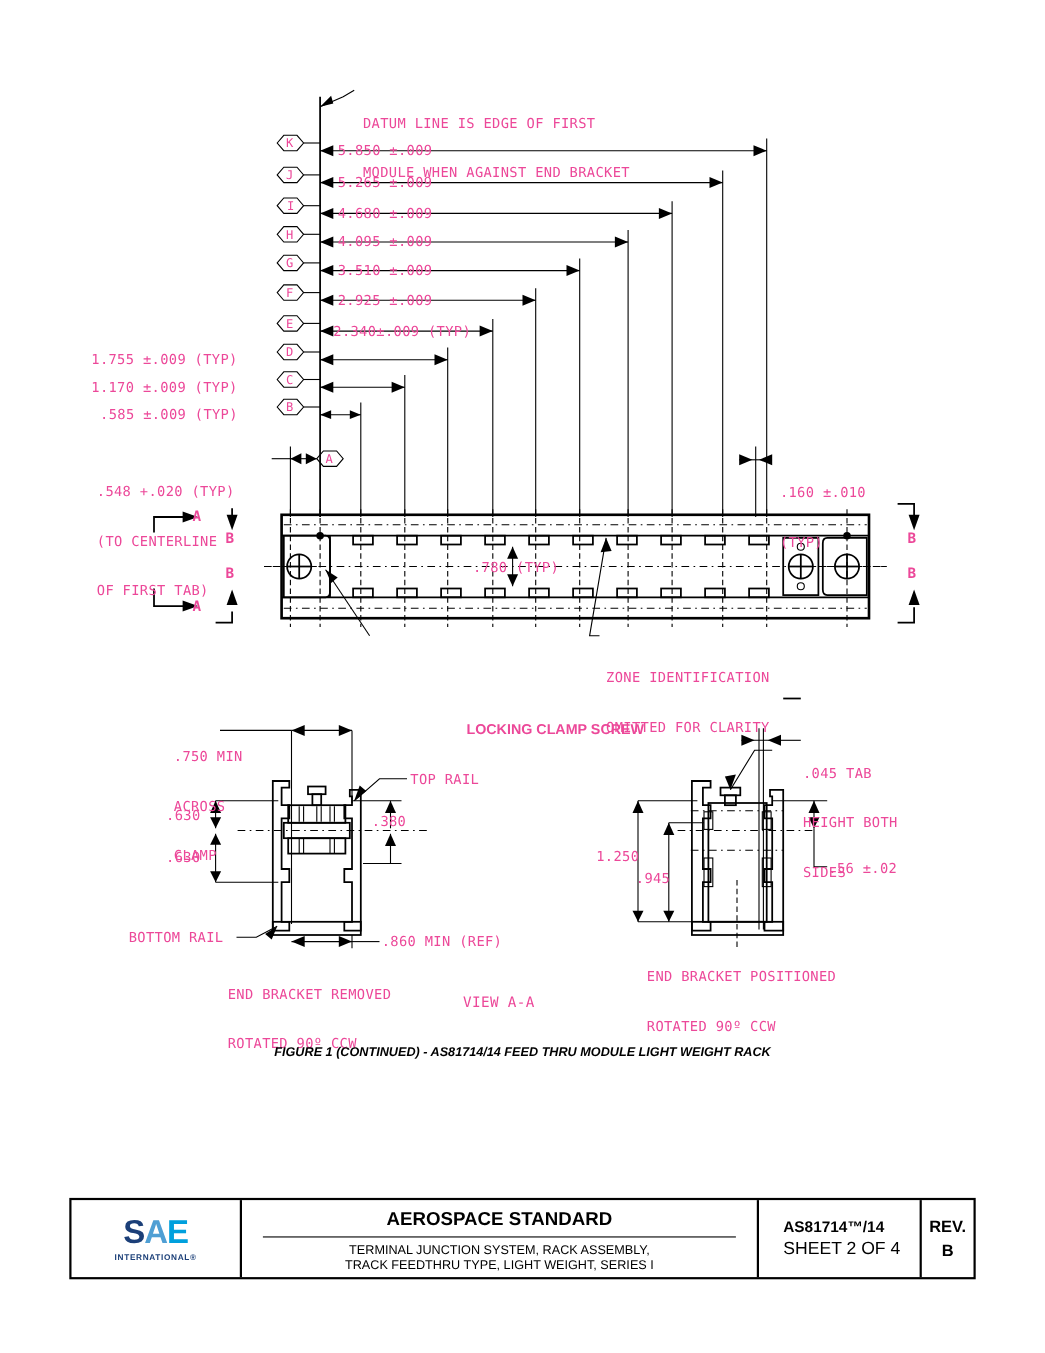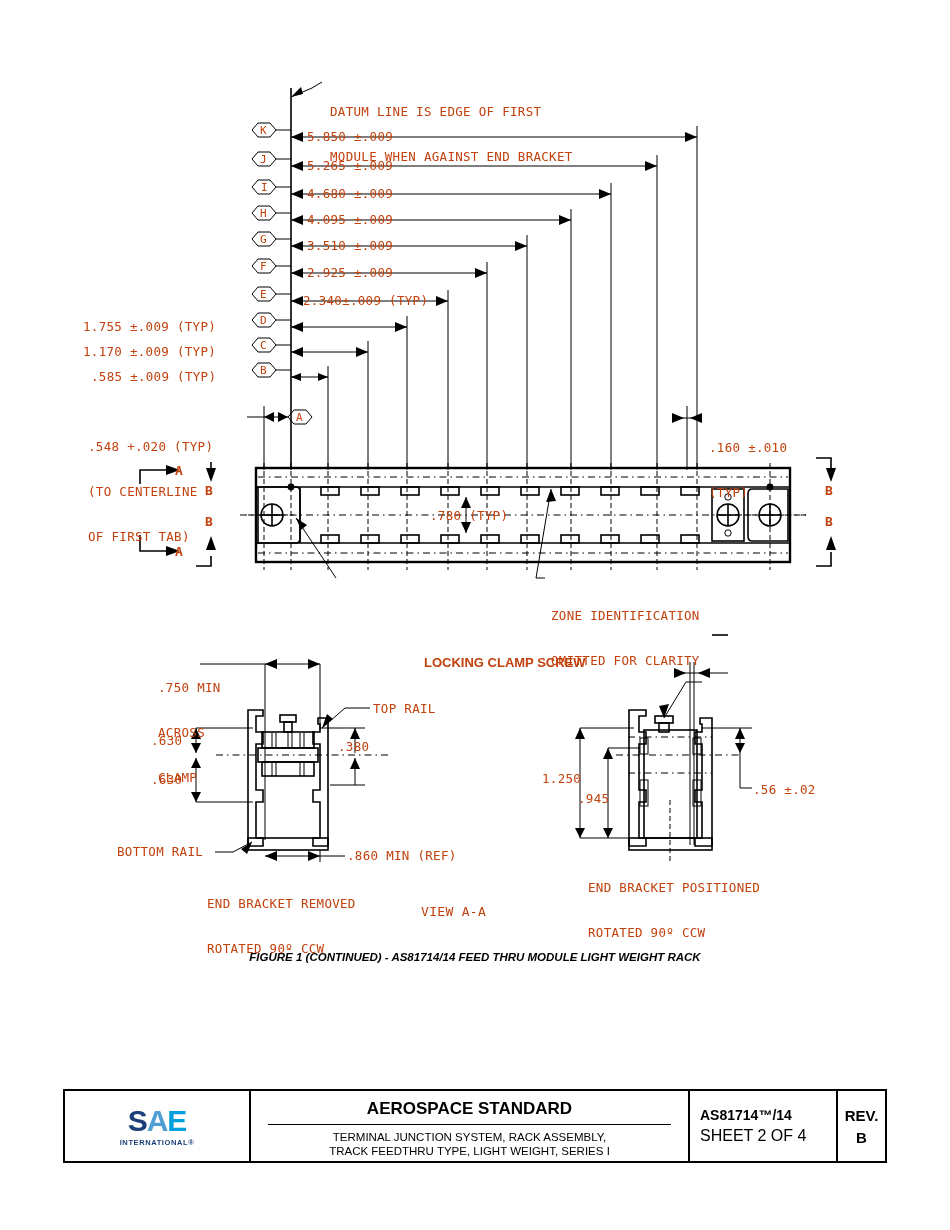--- a/index.html
+++ b/index.html
@@ -1,36 +1,36 @@
 <!DOCTYPE html>
 <html><head>
 <meta charset="utf-8">
 <style>
   html,body{margin:0;padding:0;background:#fff;}
   body{width:950px;height:1230px;position:relative;
        font-family:"DejaVu Sans Mono",monospace;color:#000;}
   .pg{position:absolute;inset:0;}
   .t{position:absolute;white-space:pre;font-family:"DejaVu Sans Mono",monospace;
-     font-size:12.5px;line-height:15px;letter-spacing:.3px;color:#c2410c;}
+     font-size:12.5px;line-height:15px;letter-spacing:.3px;color:#ec4899;}
   .bold-sans{font-family:"Liberation Sans",sans-serif;font-weight:bold;letter-spacing:0;}
   svg{position:absolute;left:0;top:0;overflow:visible;}
   .ln{stroke:#000;fill:none;}
   .thin{stroke-width:1;}
   .med{stroke-width:1.6;}
   .thick{stroke-width:2.4;}
   .dash{stroke-dasharray:7 4 1.5 4;}
   .hidden-d{stroke-dasharray:5 3;}
   
   #titleblock{position:absolute;left:63px;top:1089px;width:824px;height:74px;
               border:2px solid #000;box-sizing:border-box;display:flex;}
   .tb-cell{border-right:2px solid #000;box-sizing:border-box;
            display:flex;flex-direction:column;justify-content:center;align-items:center;}
-  .tb-logo{width:186px;}
+  .tb-logo{width:155px;}
   .tb-mid{flex:1;padding:0;}
-  .tb-num{width:148px;align-items:flex-start;padding-left:10px;}
+  .tb-num{width:148px;align-items:flex-start;padding-left:22px;}
   .tb-rev{width:47px;border-right:none;}
   .tb-mid-top{font-family:"Liberation Sans",sans-serif;font-weight:bold;font-size:17px;
               text-align:center;padding:4px 0 5px;width:92%;border-bottom:1.6px solid #000;}
   .tb-mid-bot{font-family:"Liberation Sans",sans-serif;font-size:11.5px;text-align:center;
               line-height:14px;padding-top:5px;}
   .tb-num-1{font-family:"Liberation Sans",sans-serif;font-weight:bold;font-size:14px;}
   .tb-num-2{font-family:"Liberation Sans",sans-serif;font-size:16px;margin-top:4px;}
   .tb-rev-1{font-family:"Liberation Sans",sans-serif;font-weight:bold;font-size:15px;}
   .tb-rev-2{font-family:"Liberation Sans",sans-serif;font-weight:bold;font-size:15px;margin-top:5px;}
   .sae-wrap{display:flex;flex-direction:column;align-items:center;}
@@ -469,20 +469,25 @@
 <div class="t" style="left:151px;top:733px;">.630</div>
 <div class="t" style="left:151px;top:772px;">.630</div>
 <div class="t" style="left:338px;top:739px;">.380</div>
 <div class="t" style="left:347px;top:848px;">.860 MIN (REF)</div>
 <div class="t" style="left:207px;top:866px;">
   <div>END BRACKET REMOVED</div>
   <div>ROTATED 90º CCW</div>
 </div>
 
 <div class="t bold-sans" style="left:424px;top:655px;font-size:13px;">LOCKING CLAMP SCREW</div>
+<div class="t" style="left:730px;top:665px;">
+  <div>.045 TAB</div>
+  <div>HEIGHT BOTH</div>
+  <div>SIDES</div>
+</div>
 <div class="t" style="left:542px;top:771px;">1.250</div>
 <div class="t" style="left:578px;top:791px;">.945</div>
 <div class="t" style="left:753px;top:782px;">.56 ±.02</div>
 <div class="t" style="left:588px;top:850px;">
   <div>END BRACKET POSITIONED</div>
   <div>ROTATED 90º CCW</div>
 </div>
 
 <div class="t" style="left:421px;top:904px;font-size:13px;">VIEW A-A</div>
 

